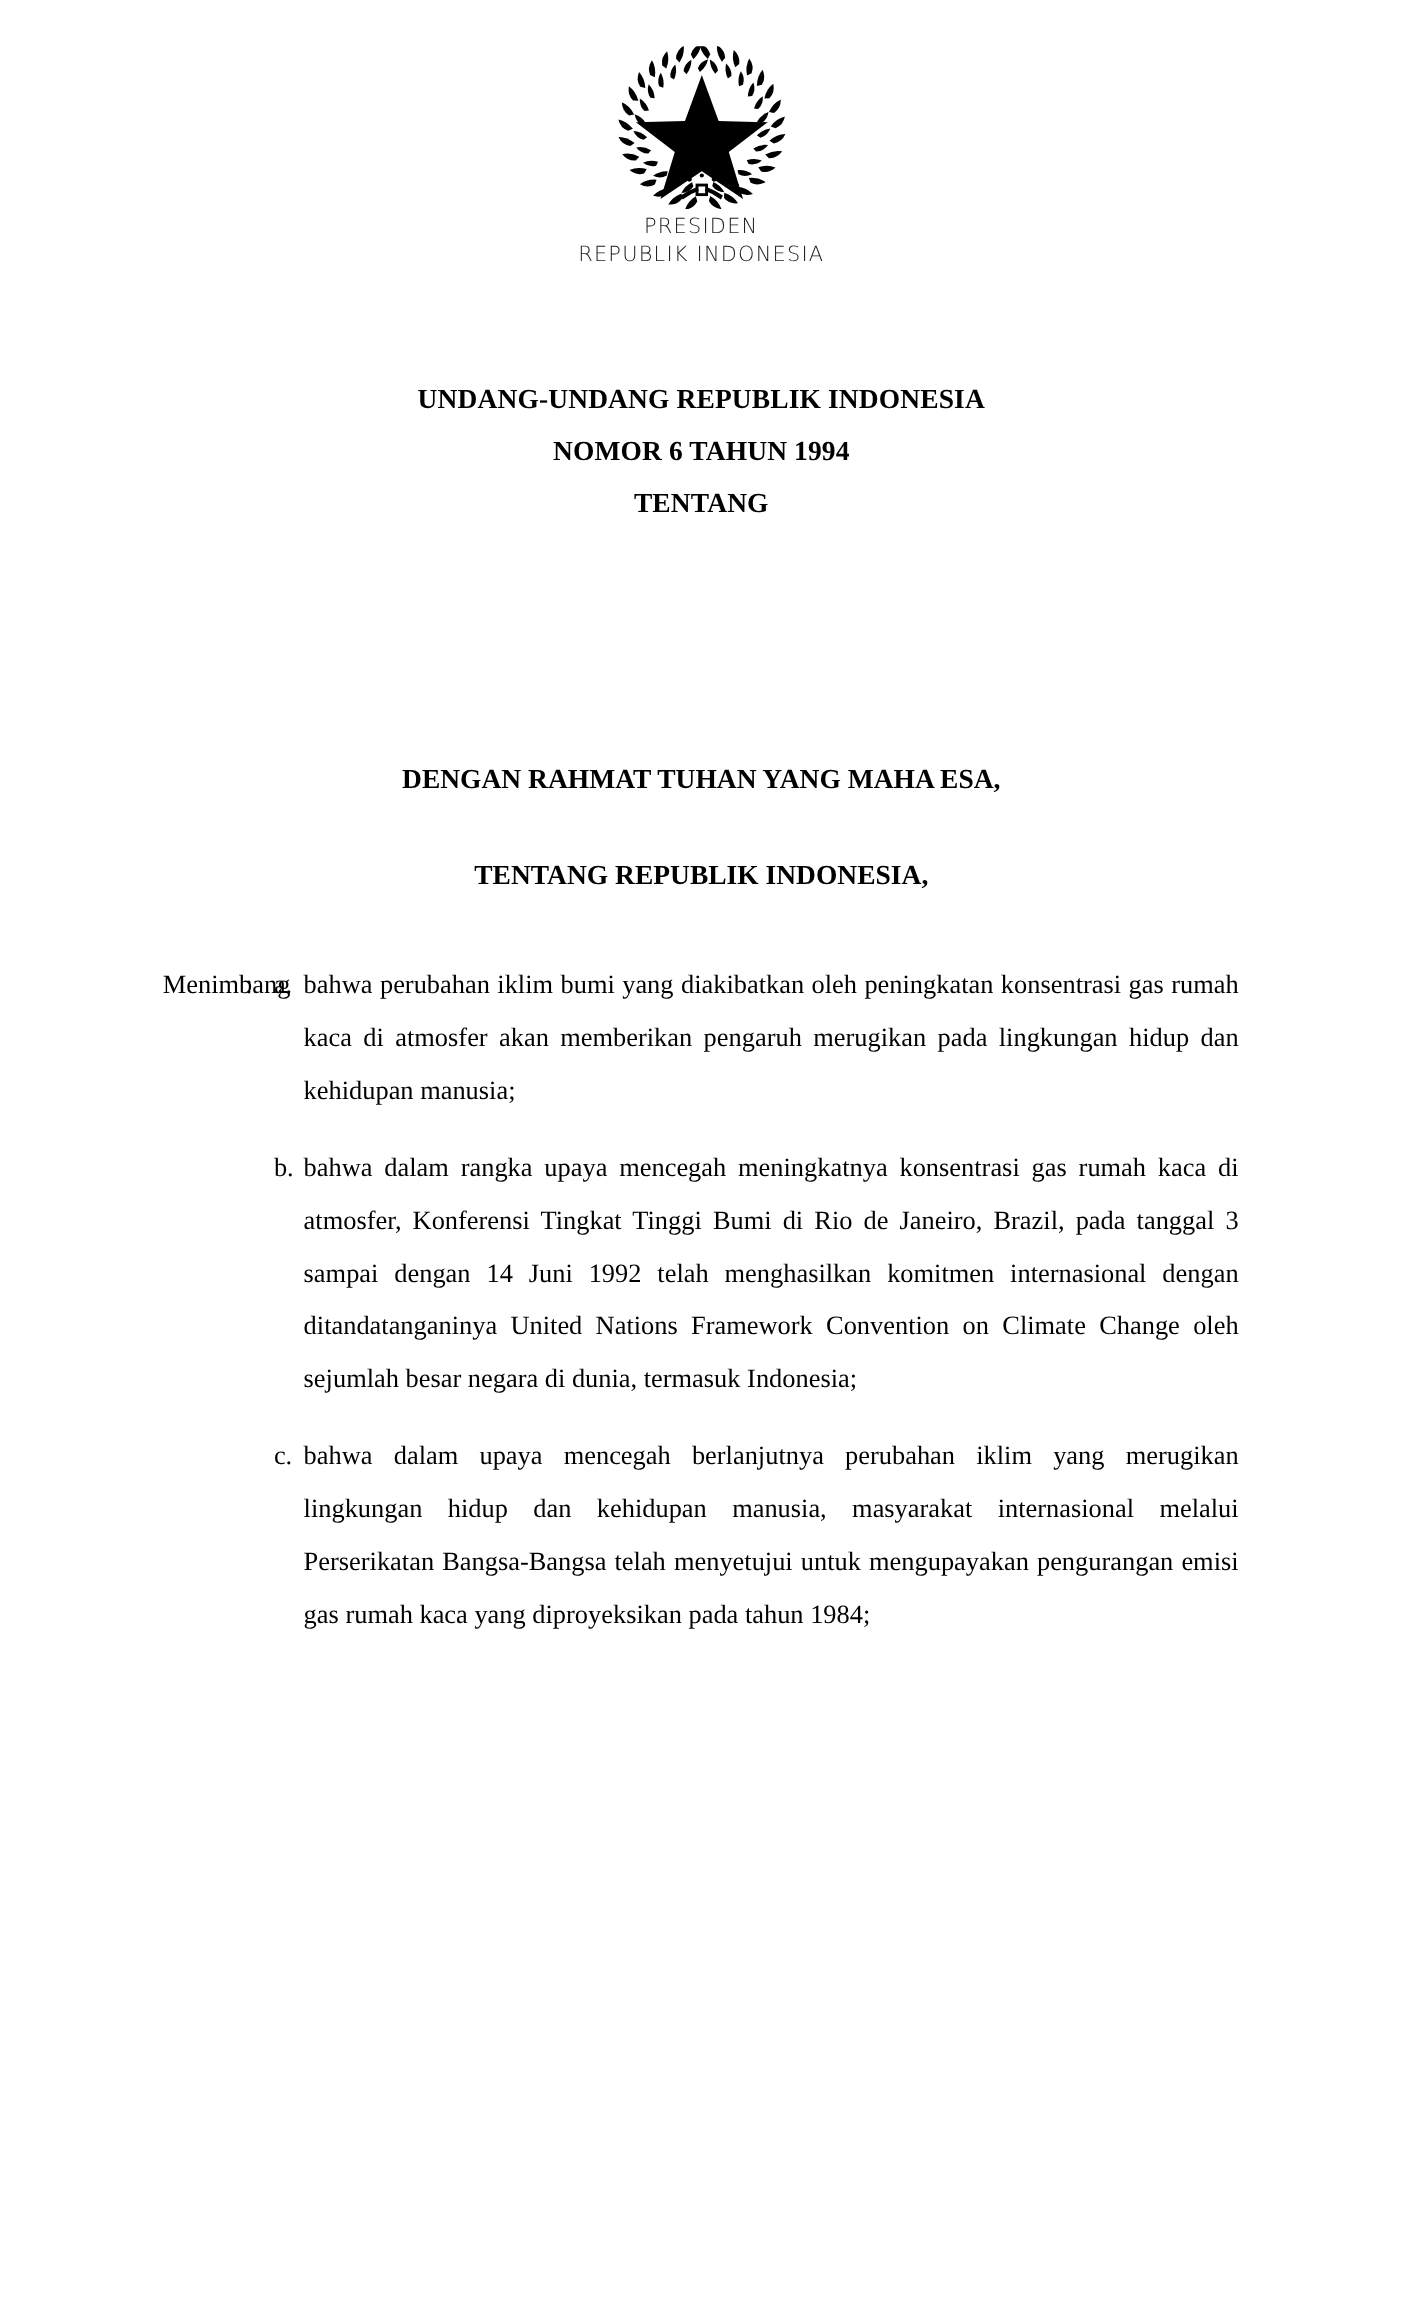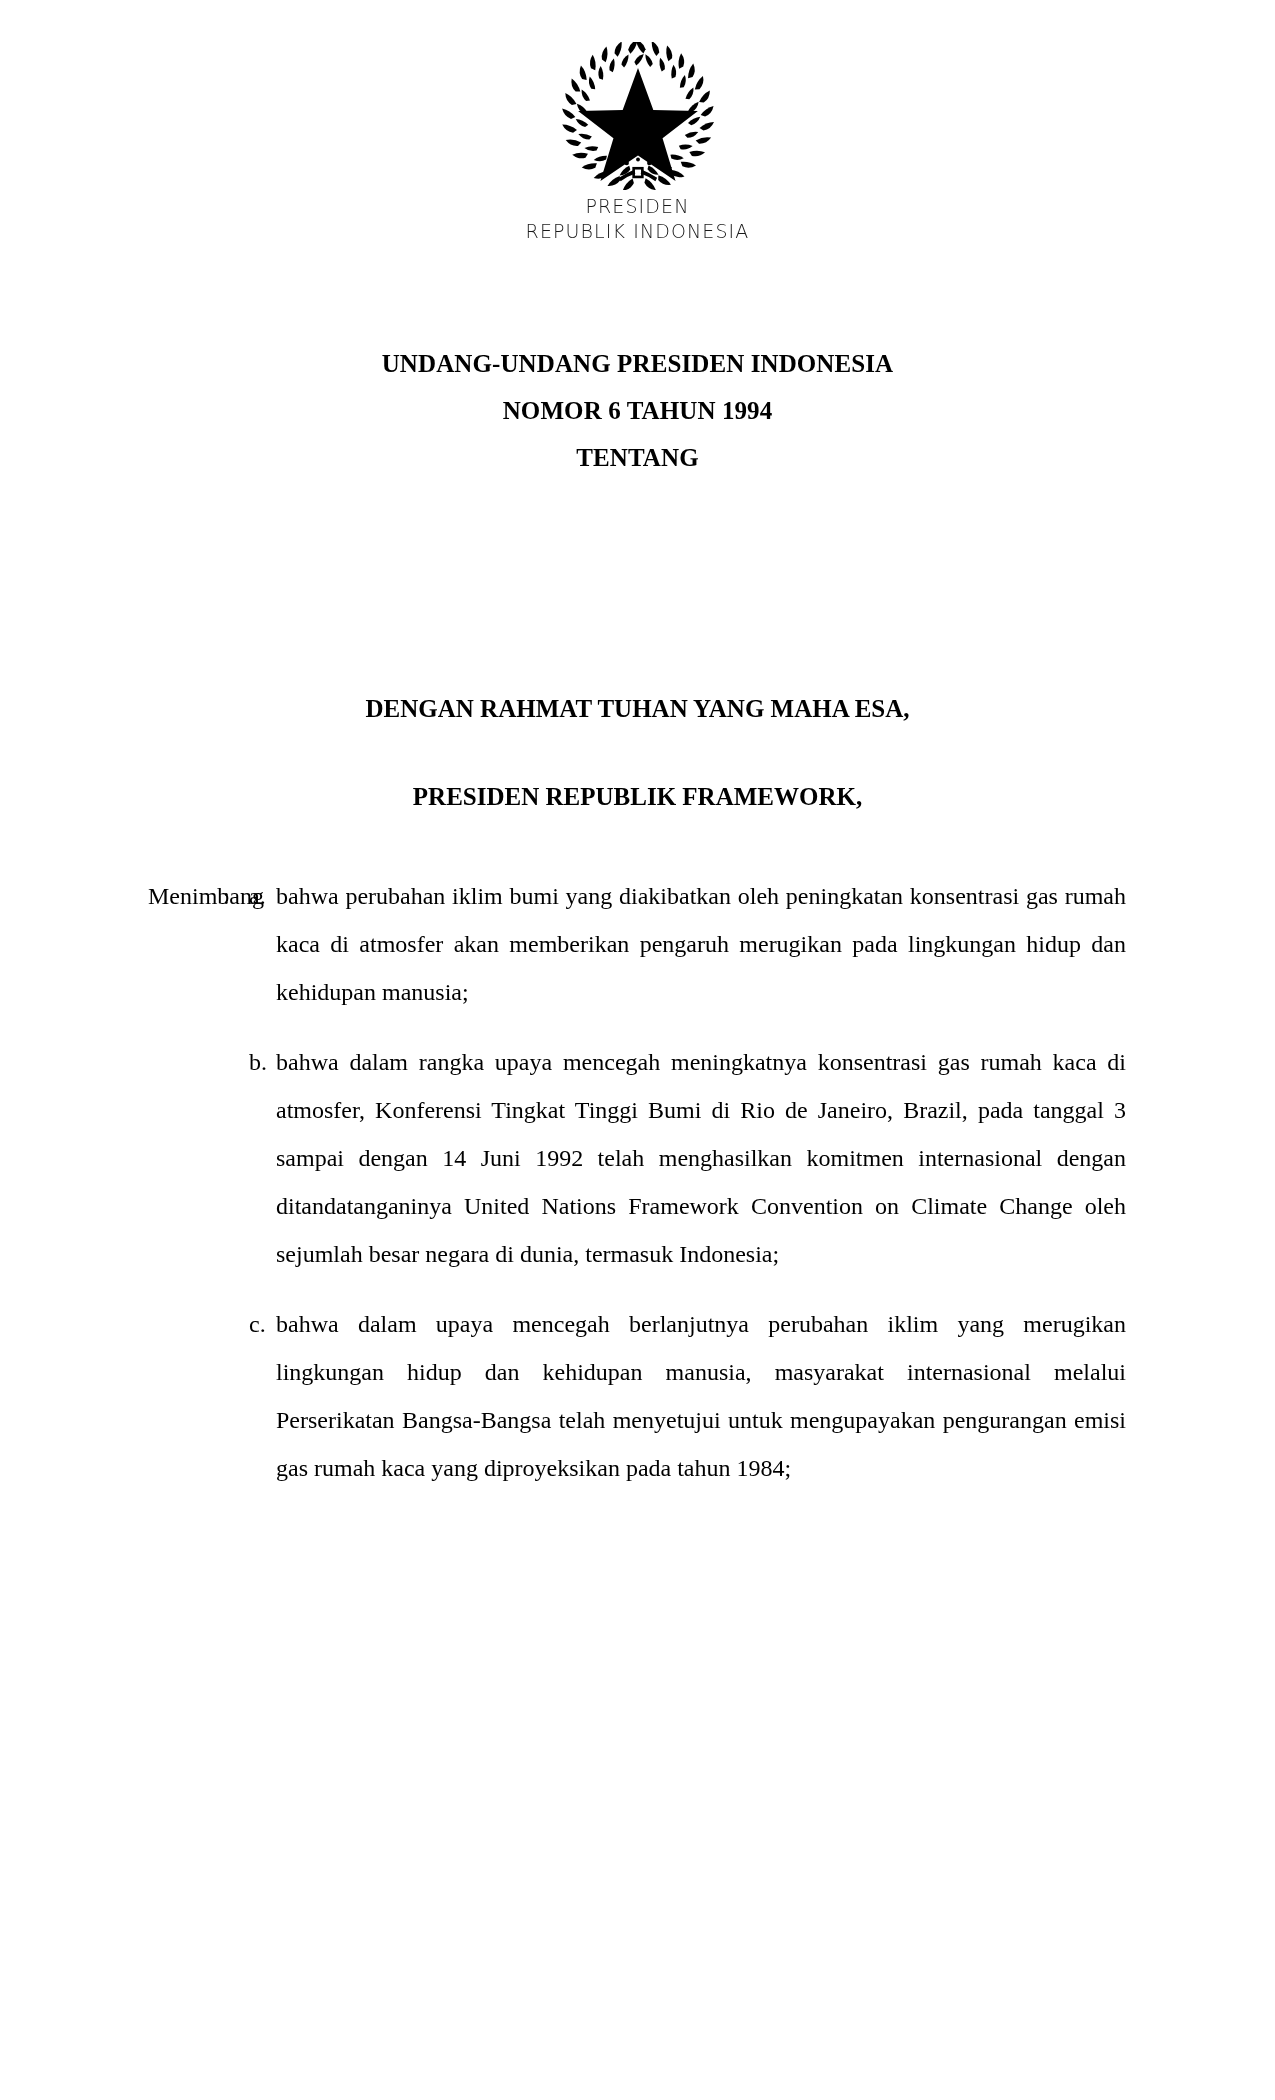--- a/index.html
+++ b/index.html
@@ -321,27 +321,27 @@
         <path d="M100 30 L117.6 78.1 L168.8 79.4 L128.2 110.6 L143.1 159.6 L100 130.5 L56.9 159.6 L71.8 110.6 L31.2 79.4 L82.4 78.1 Z"></path>
       </g>
     </svg>
     <div class="letterhead-text">
       <div>PRESIDEN</div>
       <div>REPUBLIK INDONESIA</div>
     </div>
   </div>
 
   <div class="title-block">
-    <div class="title-line">UNDANG-UNDANG PRESIDEN INDONESIA</div>
+    <div class="title-line">UNDANG-UNDANG REPUBLIK INDONESIA</div>
     <div class="title-line">NOMOR 6 TAHUN 1994</div>
     <div class="title-line">TENTANG</div>
   </div>
 
   <div class="subheading rahmat">DENGAN RAHMAT TUHAN YANG MAHA ESA,</div>
-  <div class="subheading presiden">PRESIDEN REPUBLIK FRAMEWORK,</div>
+  <div class="subheading presiden">TENTANG REPUBLIK INDONESIA,</div>
 
   <div class="considering">
     <div class="considering-row">
       <div class="label-col">Menimbang</div>
       <div class="colon-col">:</div>
       <div class="items-col">
 
         <div class="item">
           <div class="item-marker">a.</div>
           <div class="item-text">bahwa perubahan iklim bumi yang diakibatkan oleh peningkatan konsentrasi gas rumah kaca di atmosfer akan memberikan pengaruh merugikan pada lingkungan hidup dan kehidupan manusia;</div>

